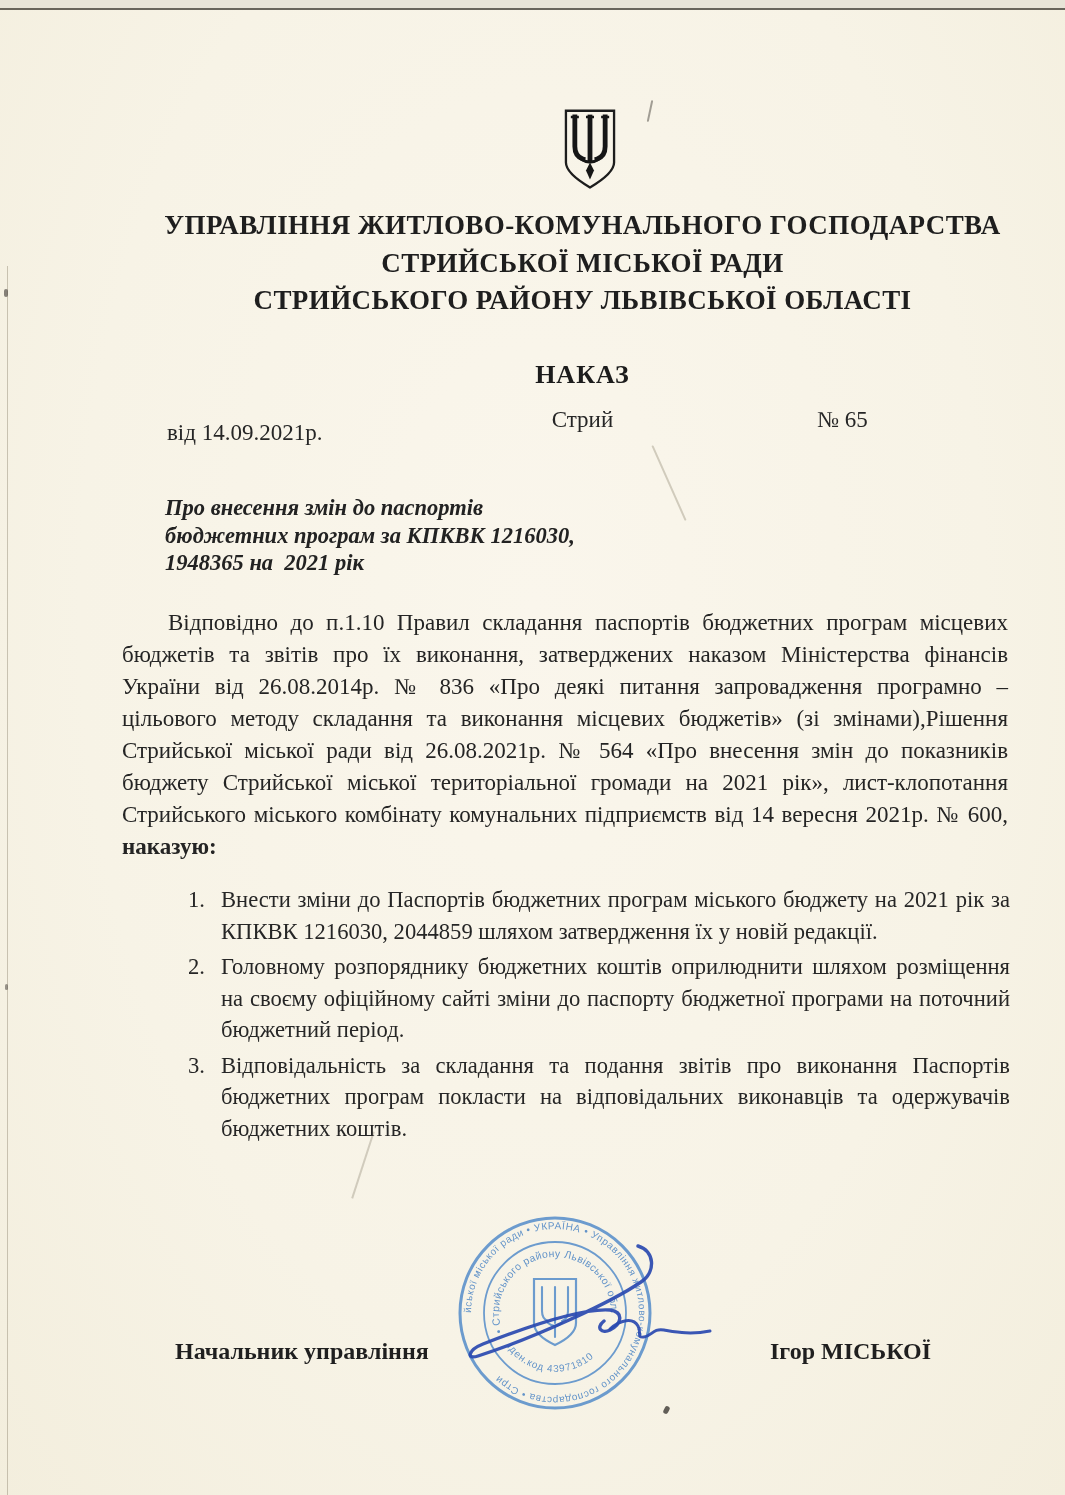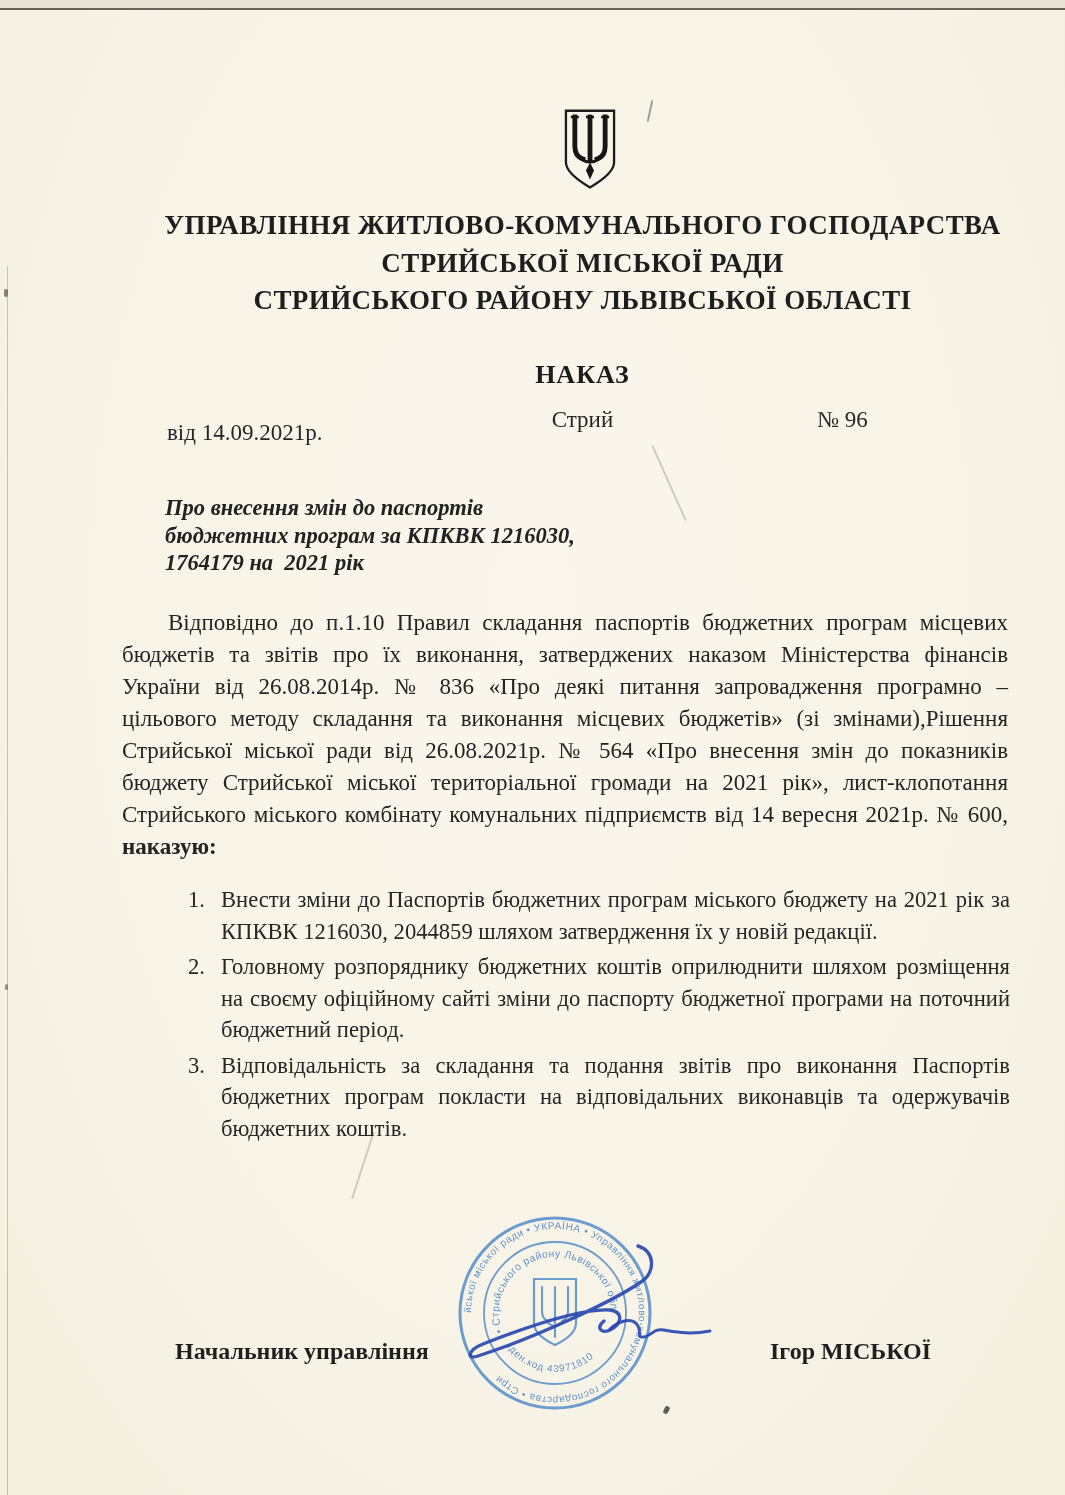--- a/index.html
+++ b/index.html
@@ -80,25 +80,25 @@
 
   <div class="abs header">
     <div>УПРАВЛІННЯ ЖИТЛОВО-КОМУНАЛЬНОГО ГОСПОДАРСТВА</div>
     <div>СТРИЙСЬКОЇ МІСЬКОЇ РАДИ</div>
     <div>СТРИЙСЬКОГО РАЙОНУ ЛЬВІВСЬКОЇ ОБЛАСТІ</div>
   </div>
 
   <div class="abs order-title">НАКАЗ</div>
   <div class="abs date">від 14.09.2021р.</div>
   <div class="abs place">Стрий</div>
-  <div class="abs number">№ 96</div>
+  <div class="abs number">№ 65</div>
 
   <div class="abs subject">Про внесення змін до паспортів
 бюджетних програм за КПКВК 1216030,
-1764179 на  2021 рік</div>
+1948365 на  2021 рік</div>
 
   <div class="abs body-par">
     <span>Відповідно до п.1.10 Правил складання паспортів бюджетних програм місцевих бюджетів та звітів про їх виконання, затверджених наказом Міністерства фінансів України від 26.08.2014р. № 836 «Про деякі питання запровадження програмно – цільового методу складання та виконання місцевих бюджетів» (зі змінами),Рішення Стрийської міської ради від 26.08.2021р. № 564 «Про внесення змін до показників бюджету Стрийської міської  територіальної громади  на 2021 рік», лист-клопотання Стрийського міського комбінату комунальних підприємств від 14 вересня 2021р. № 600, </span><span class="bold">наказую:</span>
   </div>
 
   <div class="abs list">
     <div class="item">
       <div class="num">1.</div>
       <div class="txt">Внести зміни до Паспортів бюджетних програм міського бюджету на 2021 рік за КПКВК 1216030, 2044859 шляхом затвердження їх у новій редакції.</div>
     </div>

